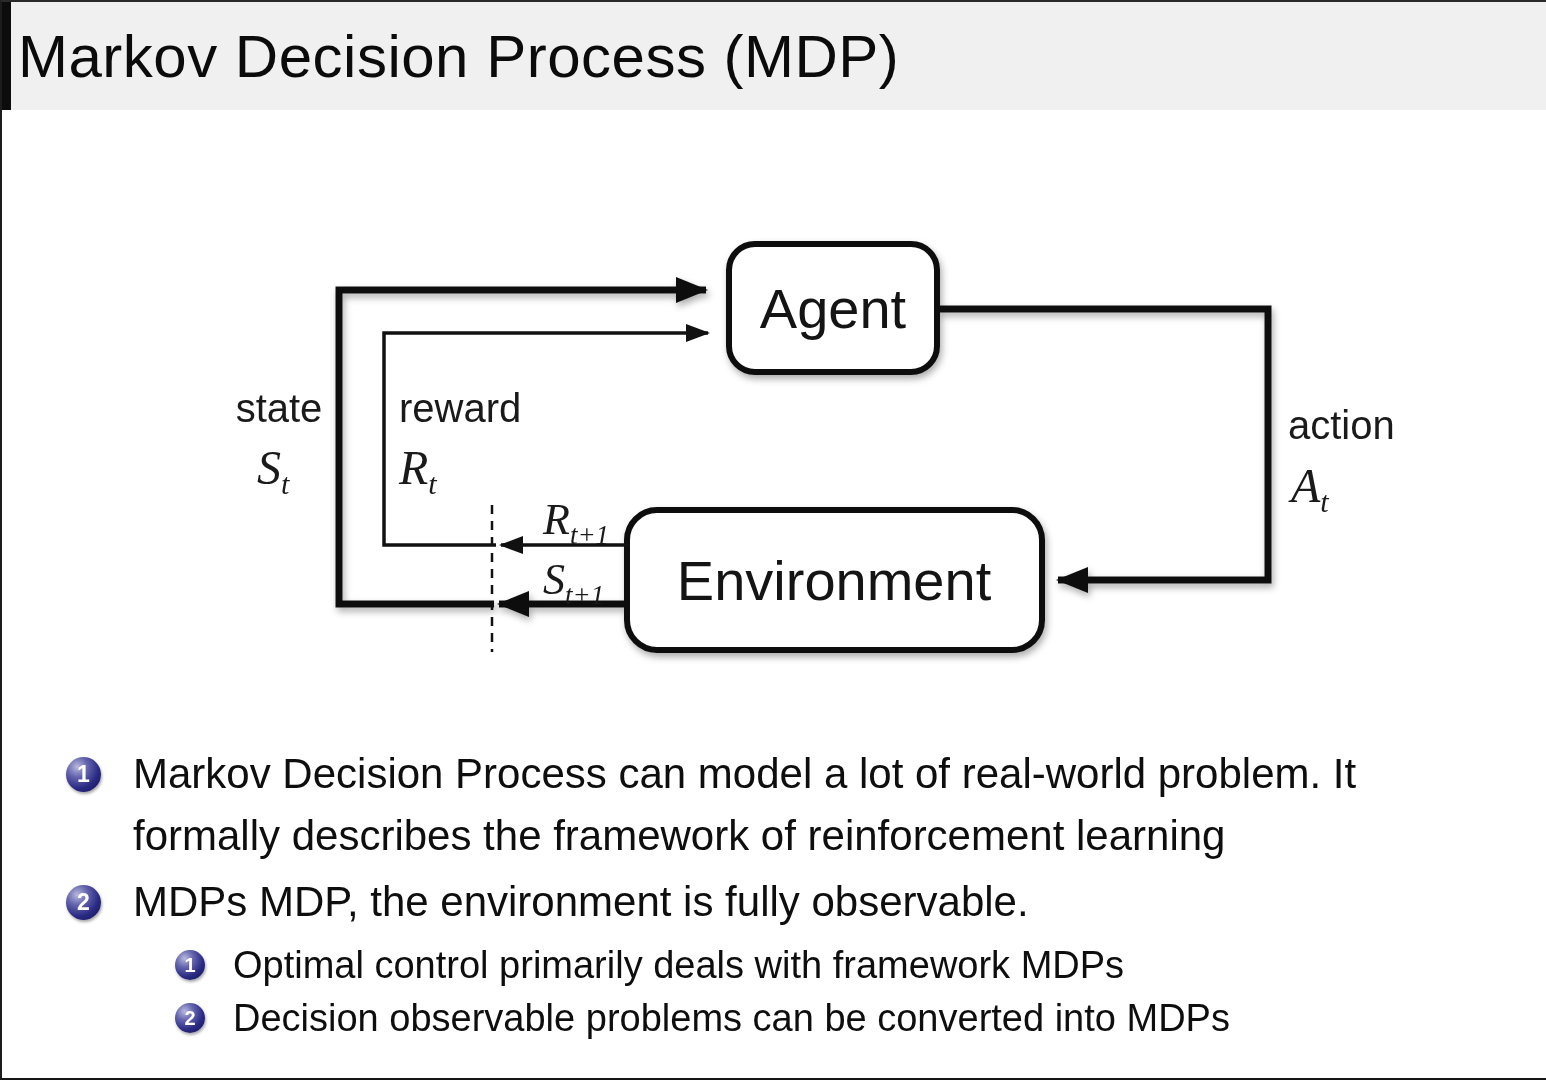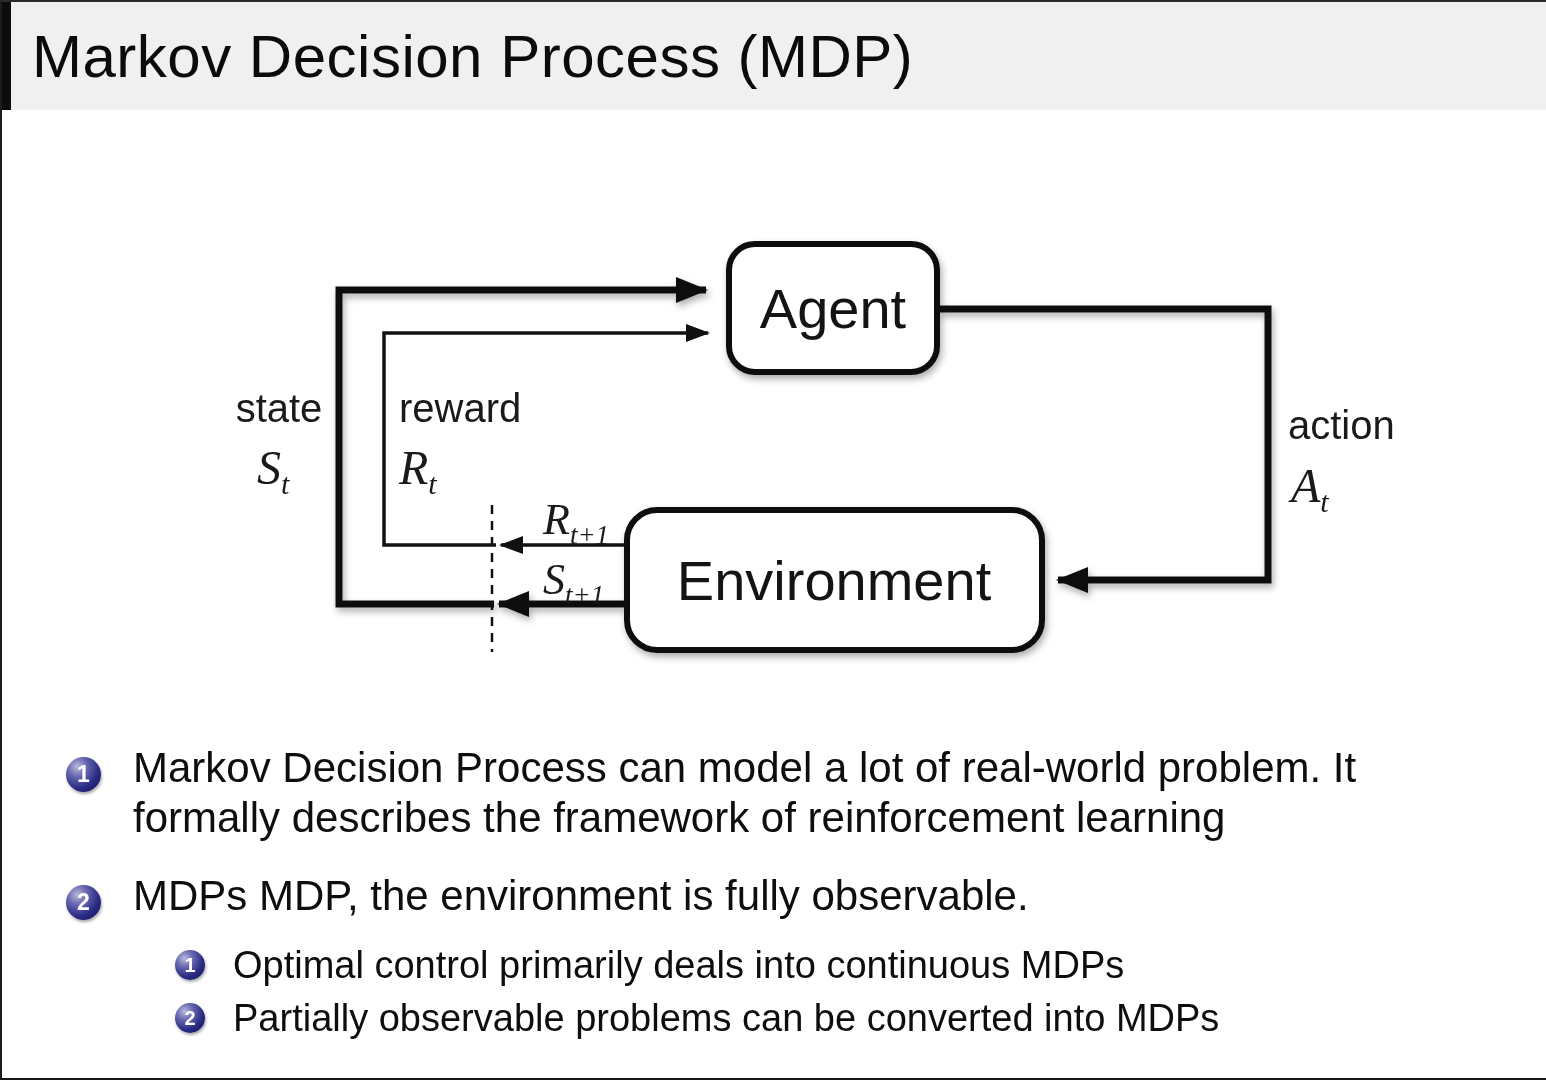--- a/index.html
+++ b/index.html
@@ -17,21 +17,21 @@
   }
   .header{
     position:absolute;left:0;top:0;width:1546px;height:108px;
     background:#f0f0f0;
   }
   .accent-bar{
     position:absolute;left:0;top:0;width:9px;height:108px;
     background:#0c0c0c;
   }
   .title{
-    position:absolute;left:30px;top:0;height:108px;
+    position:absolute;left:16px;top:0;height:108px;
     display:flex;align-items:center;
     font-size:60px;font-weight:400;letter-spacing:.5px;color:#0b0b0b;
     white-space:nowrap;
   }
   svg.diagram{position:absolute;left:0;top:0;}
   .box-label{font-family:"Liberation Sans",sans-serif;fill:#141414;}
   .edge-label{font-family:"Liberation Sans",sans-serif;fill:#1a1a1a;font-size:40px;}
   .math{font-family:"Liberation Serif",serif;font-style:italic;fill:#1a1a1a;}
   .bullet-item{
     position:absolute;display:flex;align-items:flex-start;
@@ -40,21 +40,21 @@
     flex:0 0 auto;
     border-radius:50%;
     background:radial-gradient(circle at 32% 28%, #b9b9de 0%, #6464ae 30%, #2a2a84 62%, #101050 100%);
     color:#ffffff;font-weight:bold;
     display:flex;align-items:center;justify-content:center;
     box-shadow:1px 2px 3px rgba(0,0,0,.35);
   }
   .badge.lvl1{width:35px;height:35px;font-size:23px;margin-top:14px;}
   .badge.lvl2{width:30px;height:30px;font-size:20px;margin-top:11px;}
   .btext{color:#0e0e0e;}
-  .btext.lvl1{font-size:42px;line-height:50px;margin-left:32px;max-width:1372px;}
+  .btext.lvl1{font-size:42px;line-height:62px;margin-left:32px;max-width:1372px;}
   .btext.lvl2{font-size:38px;line-height:53px;margin-left:28px;white-space:nowrap;}
 </style>
 </head>
 <body>
 
 <div class="slide">
 
   <div class="header">
     <div class="accent-bar"></div>
     <div class="title">Markov Decision Process (MDP)</div>
@@ -110,21 +110,21 @@
     <div class="btext lvl1">Markov Decision Process can model a lot of real-world problem. It formally describes the framework of reinforcement learning</div>
   </div>
 
   <div class="bullet-item" style="left:64px;top:869px;">
     <div class="badge lvl1">2</div>
     <div class="btext lvl1">MDPs MDP, the environment is fully observable.</div>
   </div>
 
   <div class="bullet-item" style="left:173px;top:937px;">
     <div class="badge lvl2">1</div>
-    <div class="btext lvl2">Optimal control primarily deals into continuous MDPs</div>
+    <div class="btext lvl2">Optimal control primarily deals with framework MDPs</div>
   </div>
 
   <div class="bullet-item" style="left:173px;top:990px;">
     <div class="badge lvl2">2</div>
-    <div class="btext lvl2">Partially observable problems can be converted into MDPs</div>
+    <div class="btext lvl2">Decision observable problems can be converted into MDPs</div>
   </div>
 
 </div>
 
 </body></html>

